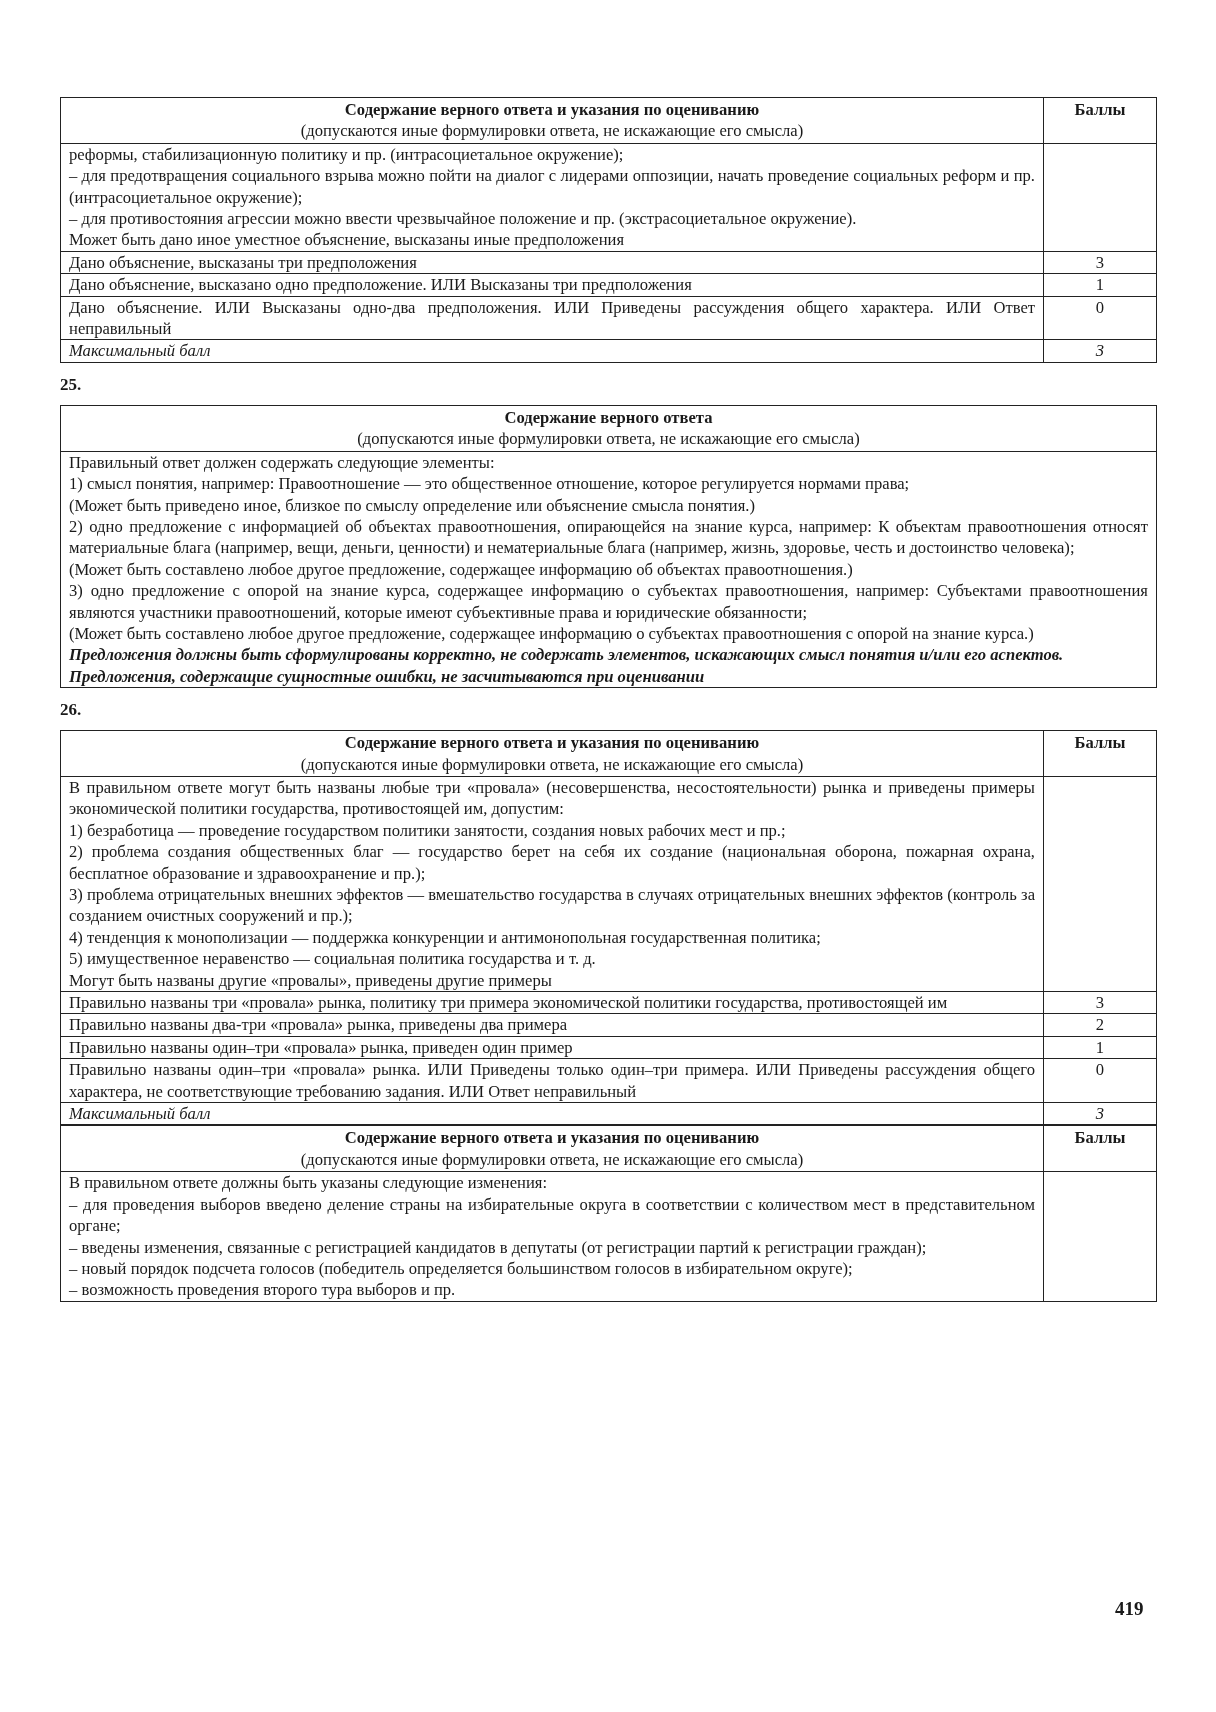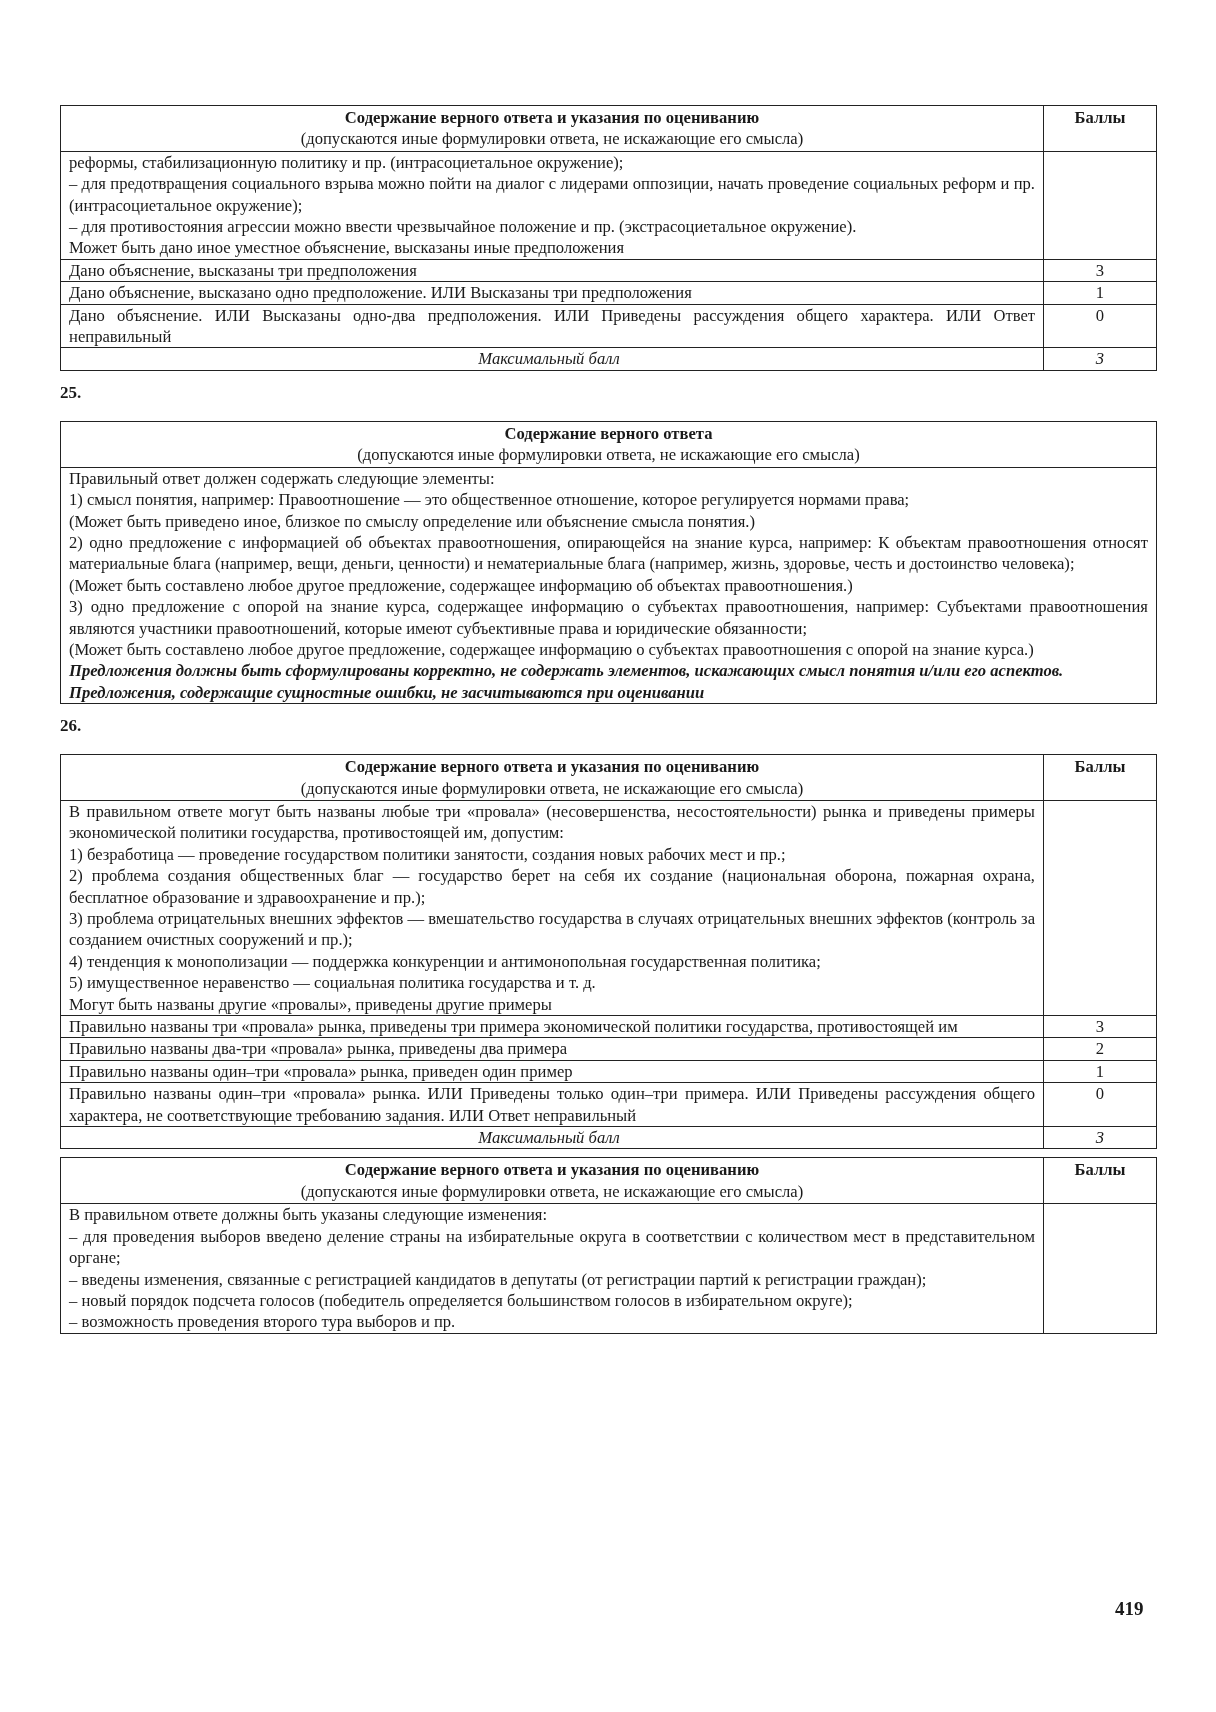--- a/index.html
+++ b/index.html
@@ -1,30 +1,30 @@
 <!DOCTYPE html>
 <html><head>
   <meta charset="utf-8">
   <style>
     html, body { margin: 0; padding: 0; background: #ffffff; }
     body { width: 1216px; height: 1712px; position: relative; overflow: hidden;
            font-family: "Liberation Serif", "DejaVu Serif", serif; color: #1a1a1a; }
     .page { position: absolute; left: 60px; top: 97px; width: 1096px; }
     table.grid { width: 1096px; border-collapse: collapse; table-layout: fixed;
-                 font-size: 16.6px; line-height: 21.4px; margin-top: 8px; }
+                 font-size: 16.6px; line-height: 21.4px; }
     table.grid td, table.grid th { border: 1.5px solid #222; padding: 0 8px; vertical-align: top; }
     table.grid th { font-weight: normal; text-align: center; padding-top: 1px; padding-bottom: 1px; }
     .h-title { font-weight: bold; display: block; }
     .h-sub { display: block; }
     col.c-main { width: 983px; }
     col.c-score { width: 113px; }
     .score { text-align: center; }
     .line { display: block; text-align: justify; text-align-last: left; }
     .ital { font-style: italic; font-weight: bold; }
-    .maxrow td.lbl { text-align: center; font-style: italic; padding-right: 14px; }
+    .maxrow td.lbl { text-align: left; font-style: italic; padding-right: 14px; }
     .maxrow td.val { text-align: center; font-style: italic; }
     .qnum { font-weight: bold; font-size: 17px; height: 40px; line-height: 40px; padding-top: 2px; }
     .pagenum { position: absolute; left: 1115px; top: 1598px; font-weight: bold; font-size: 19px; }
   </style>
 </head>
 <body>
 
 <div class="page">
 
   <table class="grid">
@@ -122,21 +122,21 @@
         <span class="line">1) безработица — проведение государством политики занятости, создания новых рабочих мест и пр.;</span>
         <span class="line">2) проблема создания общественных благ — государство берет на себя их создание (национальная оборона, пожарная охрана, бесплатное образование и здравоохранение и пр.);</span>
         <span class="line">3) проблема отрицательных внешних эффектов — вмешательство государства в случаях отрицательных внешних эффектов (контроль за созданием очистных сооружений и пр.);</span>
         <span class="line">4) тенденция к монополизации — поддержка конкуренции и антимонопольная государственная политика;</span>
         <span class="line">5) имущественное неравенство — социальная политика государства и т. д.</span>
         <span class="line">Могут быть названы другие «провалы», приведены другие примеры</span>
       </td>
       <td></td>
     </tr>
     <tr>
-      <td style="text-align:justify">Правильно названы три «провала» рынка, приведены три примера экономической политики государства, противостоящей им</td>
+      <td style="text-align:justify">Правильно названы три «провала» рынка, политику три примера экономической политики государства, противостоящей им</td>
       <td class="score">3</td>
     </tr>
     <tr>
       <td>Правильно названы два-три «провала» рынка, приведены два примера</td>
       <td class="score">2</td>
     </tr>
     <tr>
       <td>Правильно названы один–три «провала» рынка, приведен один пример</td>
       <td class="score">1</td>
     </tr>

